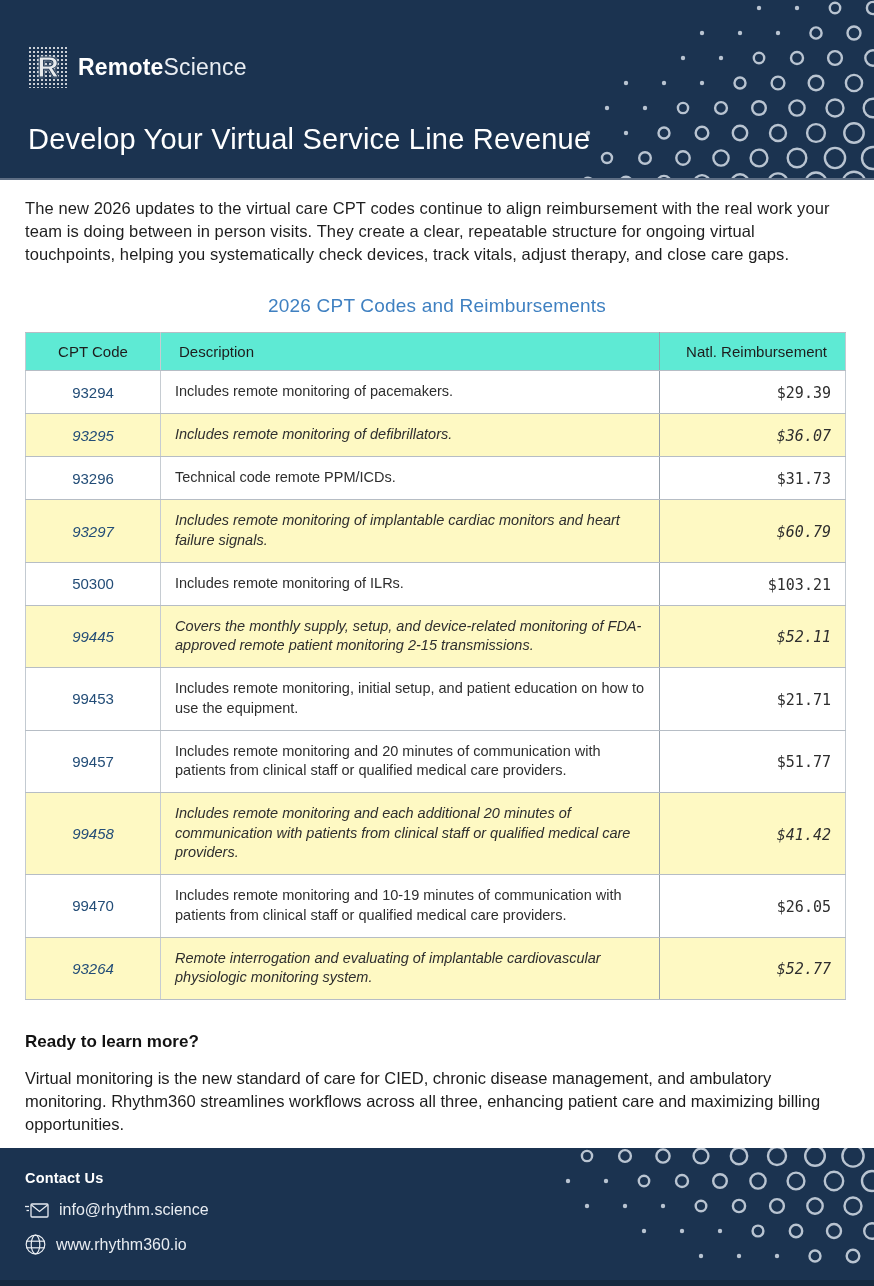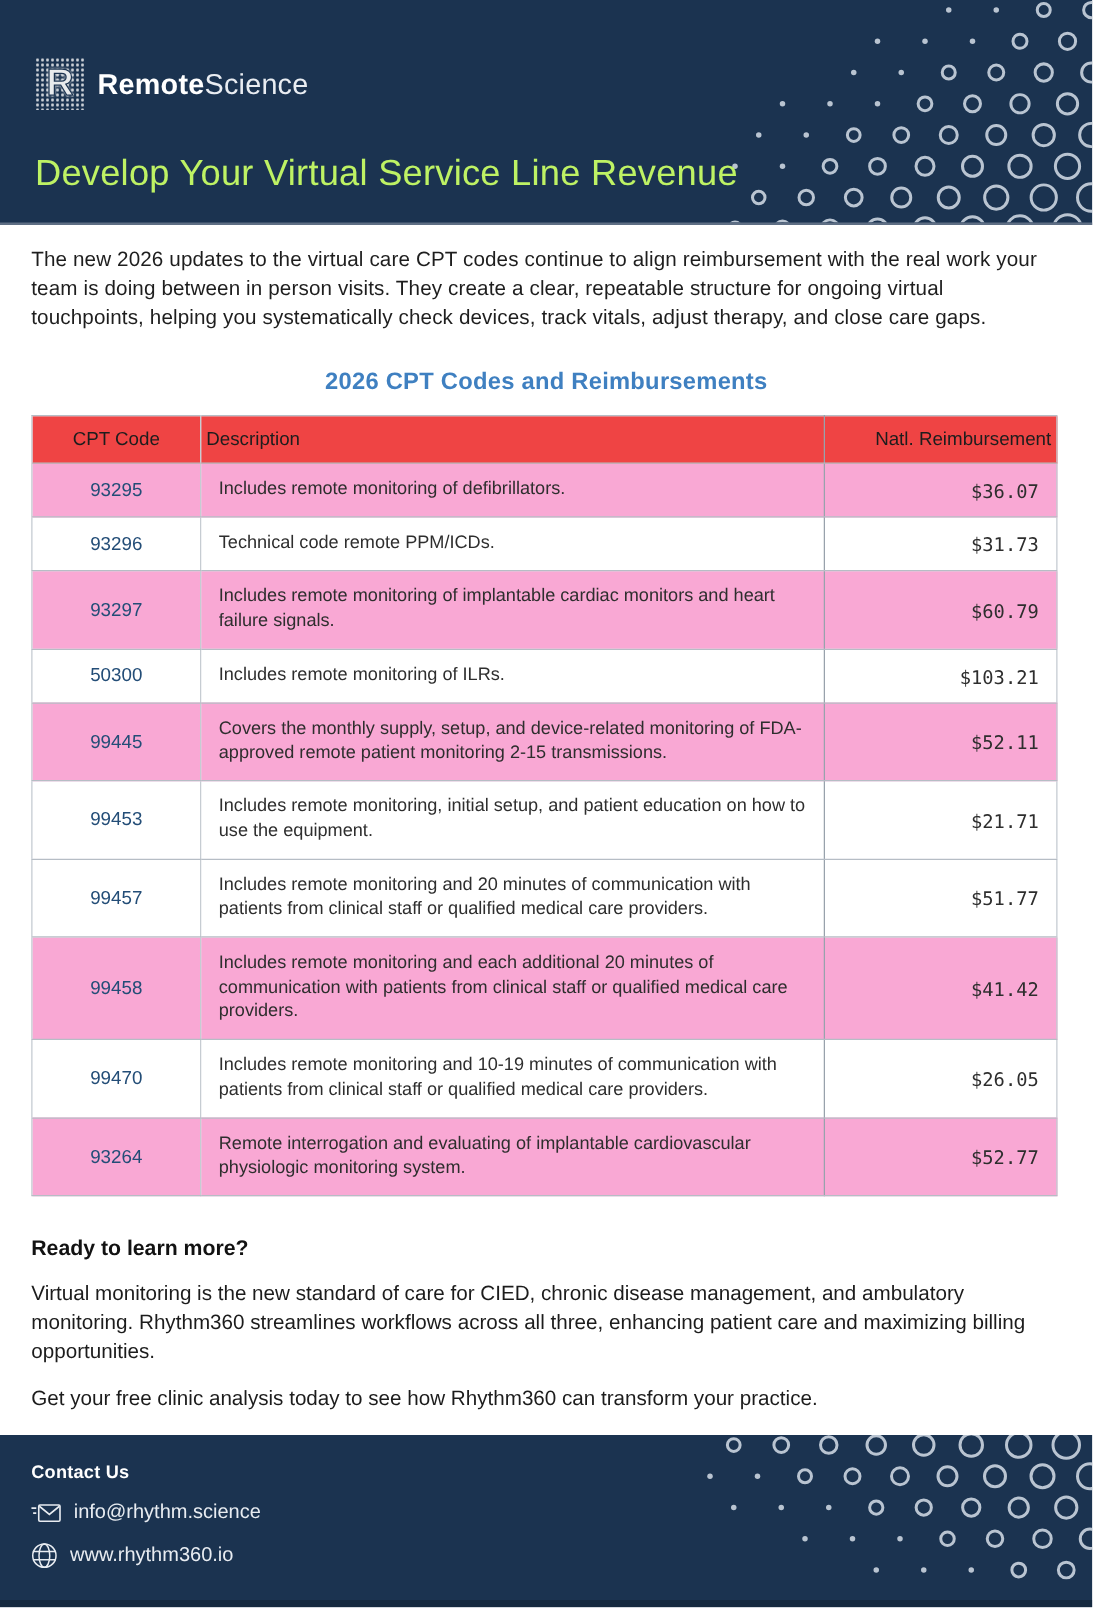--- a/index.html
+++ b/index.html
@@ -29,60 +29,60 @@
   .logo-mark span {
     position:absolute; inset:0; display:flex; align-items:center; justify-content:center;
     color:#1b3350; font-weight:700; font-size:30px; text-shadow:0 0 3px #ffffff,0 0 1px #fff;
     color:#ffffff; -webkit-text-stroke:1px #1b3350;
   }
   .brand { font-size:23px; color:#ffffff; letter-spacing:.2px; }
   .brand b { font-weight:700; }
   .brand i { font-style:normal; font-weight:300; color:#e9edf2; }
   .hero-title {
     position:absolute; left:28px; top:123px; z-index:2;
-    color:#bef264; font-size:29px; font-weight:400; letter-spacing:.2px;
+    color:#ffffff; font-size:29px; font-weight:400; letter-spacing:.2px;
   }
 
   
   .content { padding:0 25px; }
   .intro {
     margin-top:17px; color:#1e1e1e; font-size:16.5px; line-height:1.38;
     letter-spacing:.1px; max-width:824px;
   }
   .table-title {
     margin-top:30px; text-align:center; color:#3f80c1;
-    font-size:19px; font-weight:700; letter-spacing:.2px;
+    font-size:19px; font-weight:400; letter-spacing:.2px;
   }
 
   
   table.cpt {
     margin-top:15px; width:821px; border-collapse:collapse;
     border:1px solid #c3cad1;
   }
   table.cpt th, table.cpt td {
     border-top:1px solid #b6bdc5; border-bottom:1px solid #b6bdc5;
     vertical-align:middle;
   }
-  table.cpt th { background:#ef4444; font-weight:400; color:#1d1d1d; font-size:15px; padding:10px 4px; }
+  table.cpt th { background:#5eead4; font-weight:400; color:#1d1d1d; font-size:15px; padding:10px 18px; }
   th.col-code { width:135px; text-align:center; border-right:1px solid #c6ccd2; }
   th.col-desc { text-align:left; border-right:1px solid #98a2ac;margin-left:27px; }
   th.col-amt  { width:186px; text-align:right; }
   td.cell-code {
     width:135px; text-align:center; color:#234d77; font-size:15px; font-weight:500;
     border-right:1px solid #c6ccd2; padding:11px 6px;
   }
   td.cell-desc {
     text-align:left; color:#2e2e2e; font-size:14.5px; line-height:1.36;
     border-right:1px solid #98a2ac; padding:11px 14px;
   }
   td.cell-amt {
     width:186px; text-align:right; color:#2e2e2e; font-size:15px;
     font-family:"DejaVu Sans Mono", monospace; padding:11px 14px; vertical-align:top; padding-top:13px;
   }
-  tr.alt td { background:#f9a8d4; }
+  tr.alt td { background:#fef9c3;font-style:italic; }
 
   
   .cta-heading { margin-top:32px; font-size:17px; font-weight:700; color:#121212; }
   .cta-p { margin-top:15px; font-size:16.5px; line-height:1.4; color:#1c1c1c; max-width:824px; }
 
   
   .footer {
     position:absolute; left:0; right:0; bottom:0; height:138px;
     background:#1b3350; overflow:hidden;
   }
@@ -173,20 +173,25 @@
 
     <table class="cpt">
       <thead>
         <tr>
           <th class="col-code">CPT Code</th>
           <th class="col-desc">Description</th>
           <th class="col-amt">Natl. Reimbursement</th>
         </tr>
       </thead>
       <tbody id="cpt-tbody">
+          <tr>
+            <td class="cell-code">93294</td>
+            <td class="cell-desc">Includes remote monitoring of pacemakers.</td>
+            <td class="cell-amt">$29.39</td>
+          </tr>
           <tr class="alt">
             <td class="cell-code">93295</td>
             <td class="cell-desc">Includes remote monitoring of defibrillators.</td>
             <td class="cell-amt">$36.07</td>
           </tr>
           <tr>
             <td class="cell-code">93296</td>
             <td class="cell-desc">Technical code remote PPM/ICDs.</td>
             <td class="cell-amt">$31.73</td>
           </tr>

